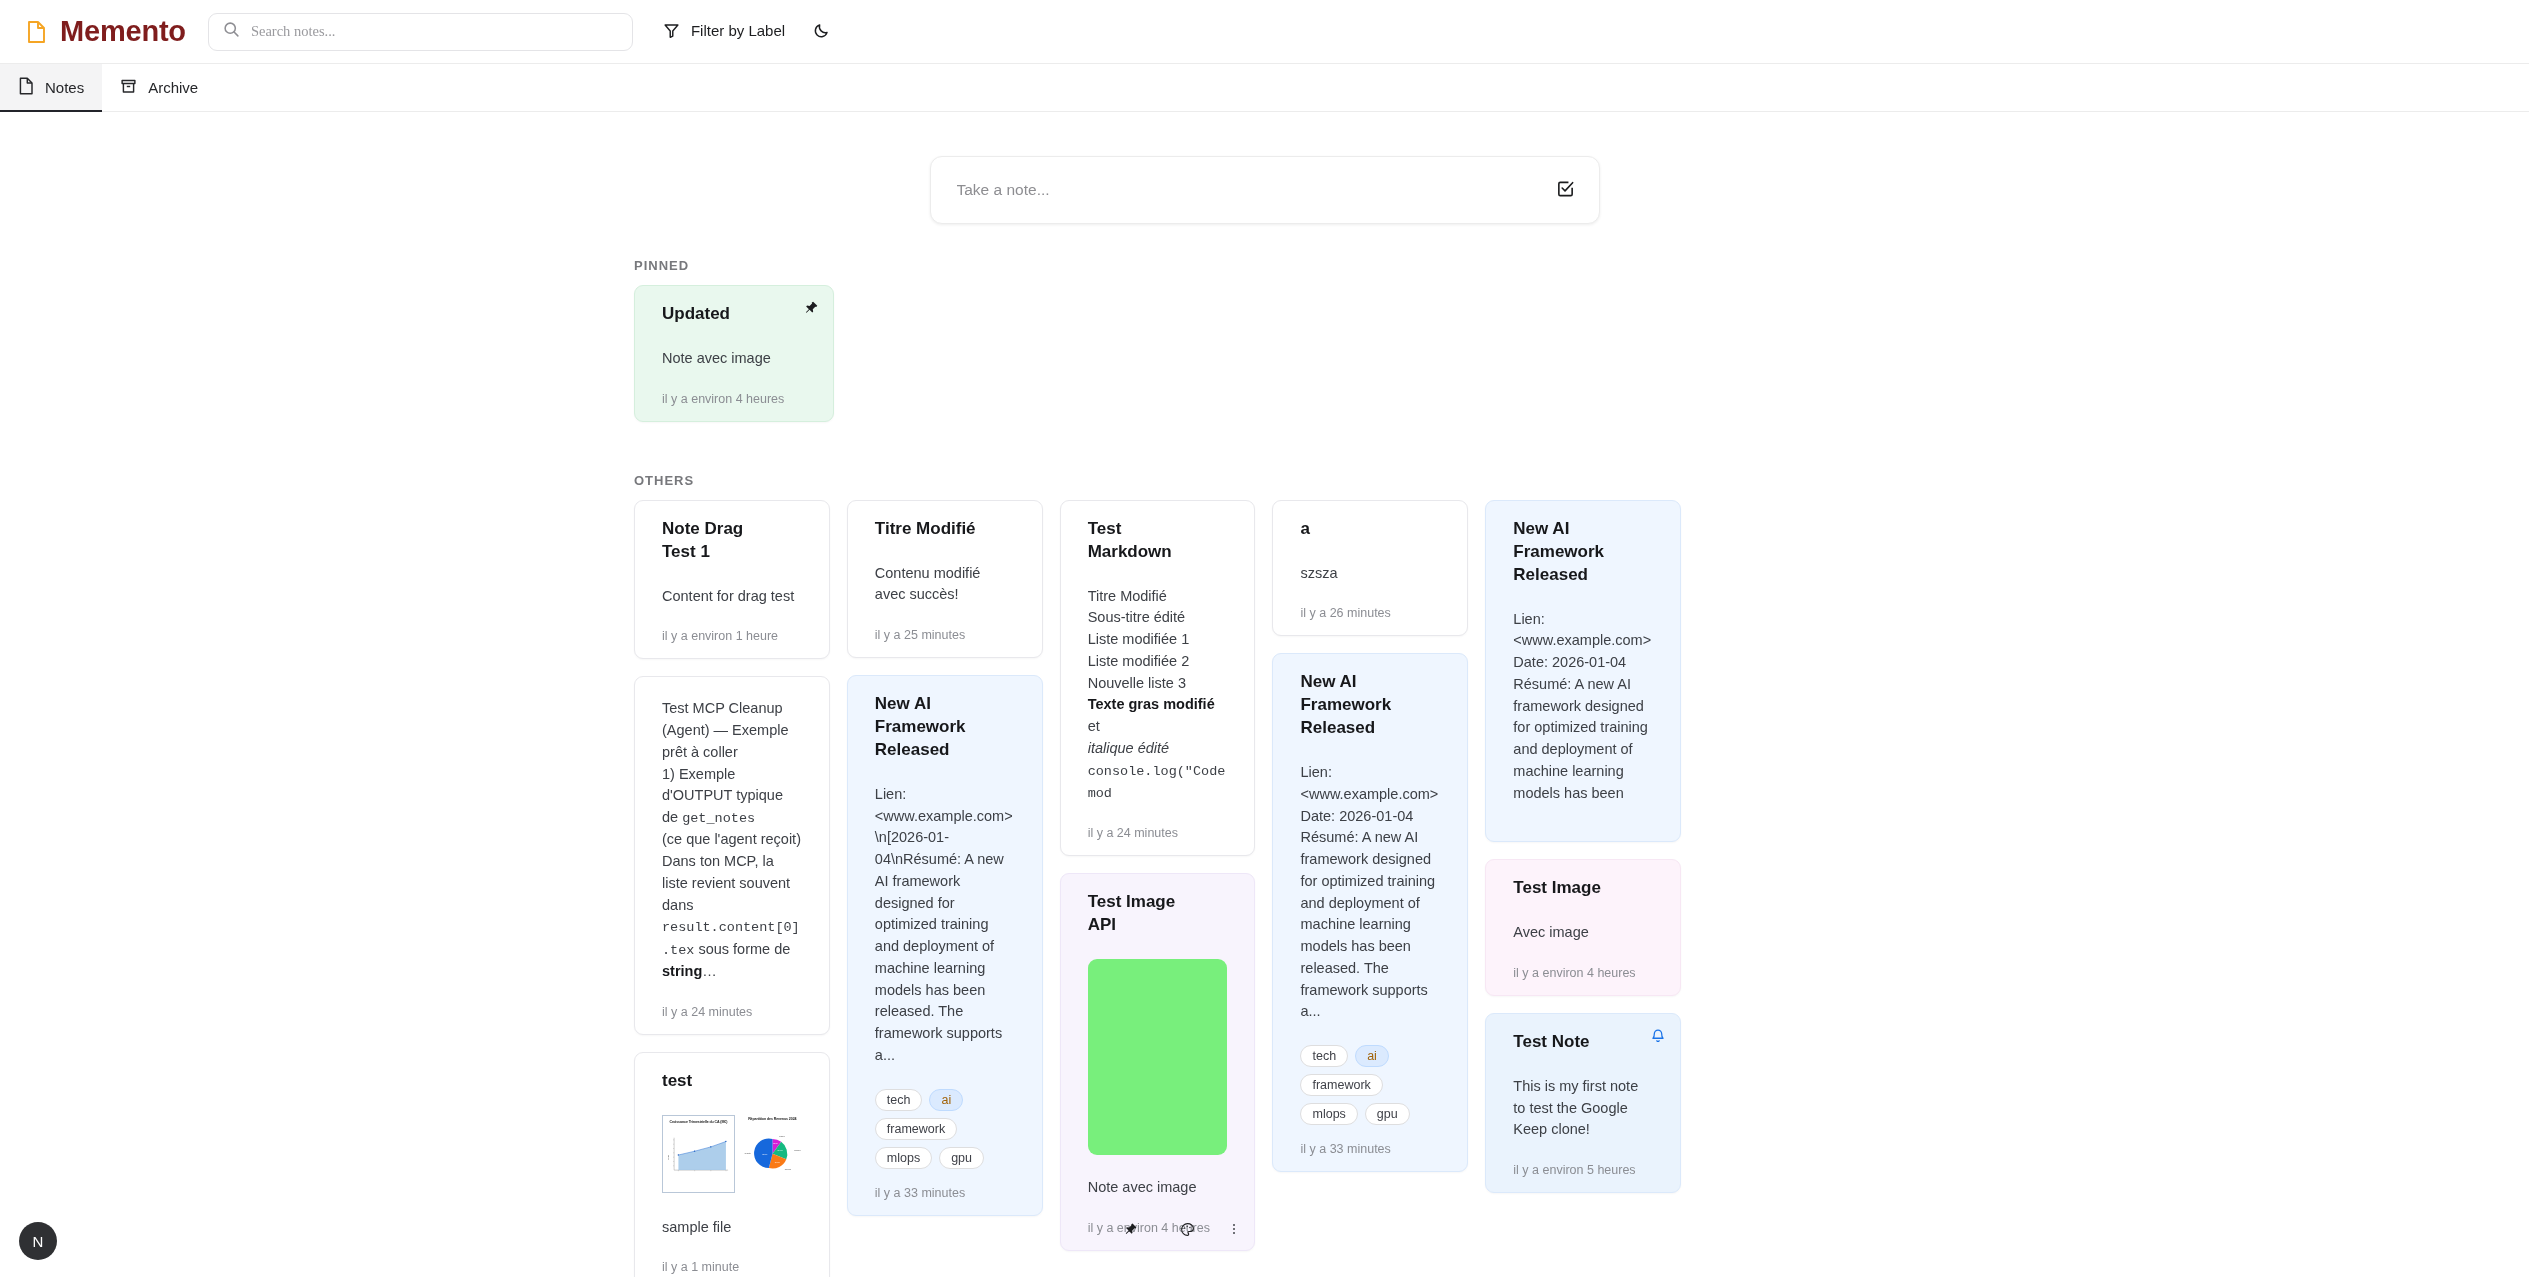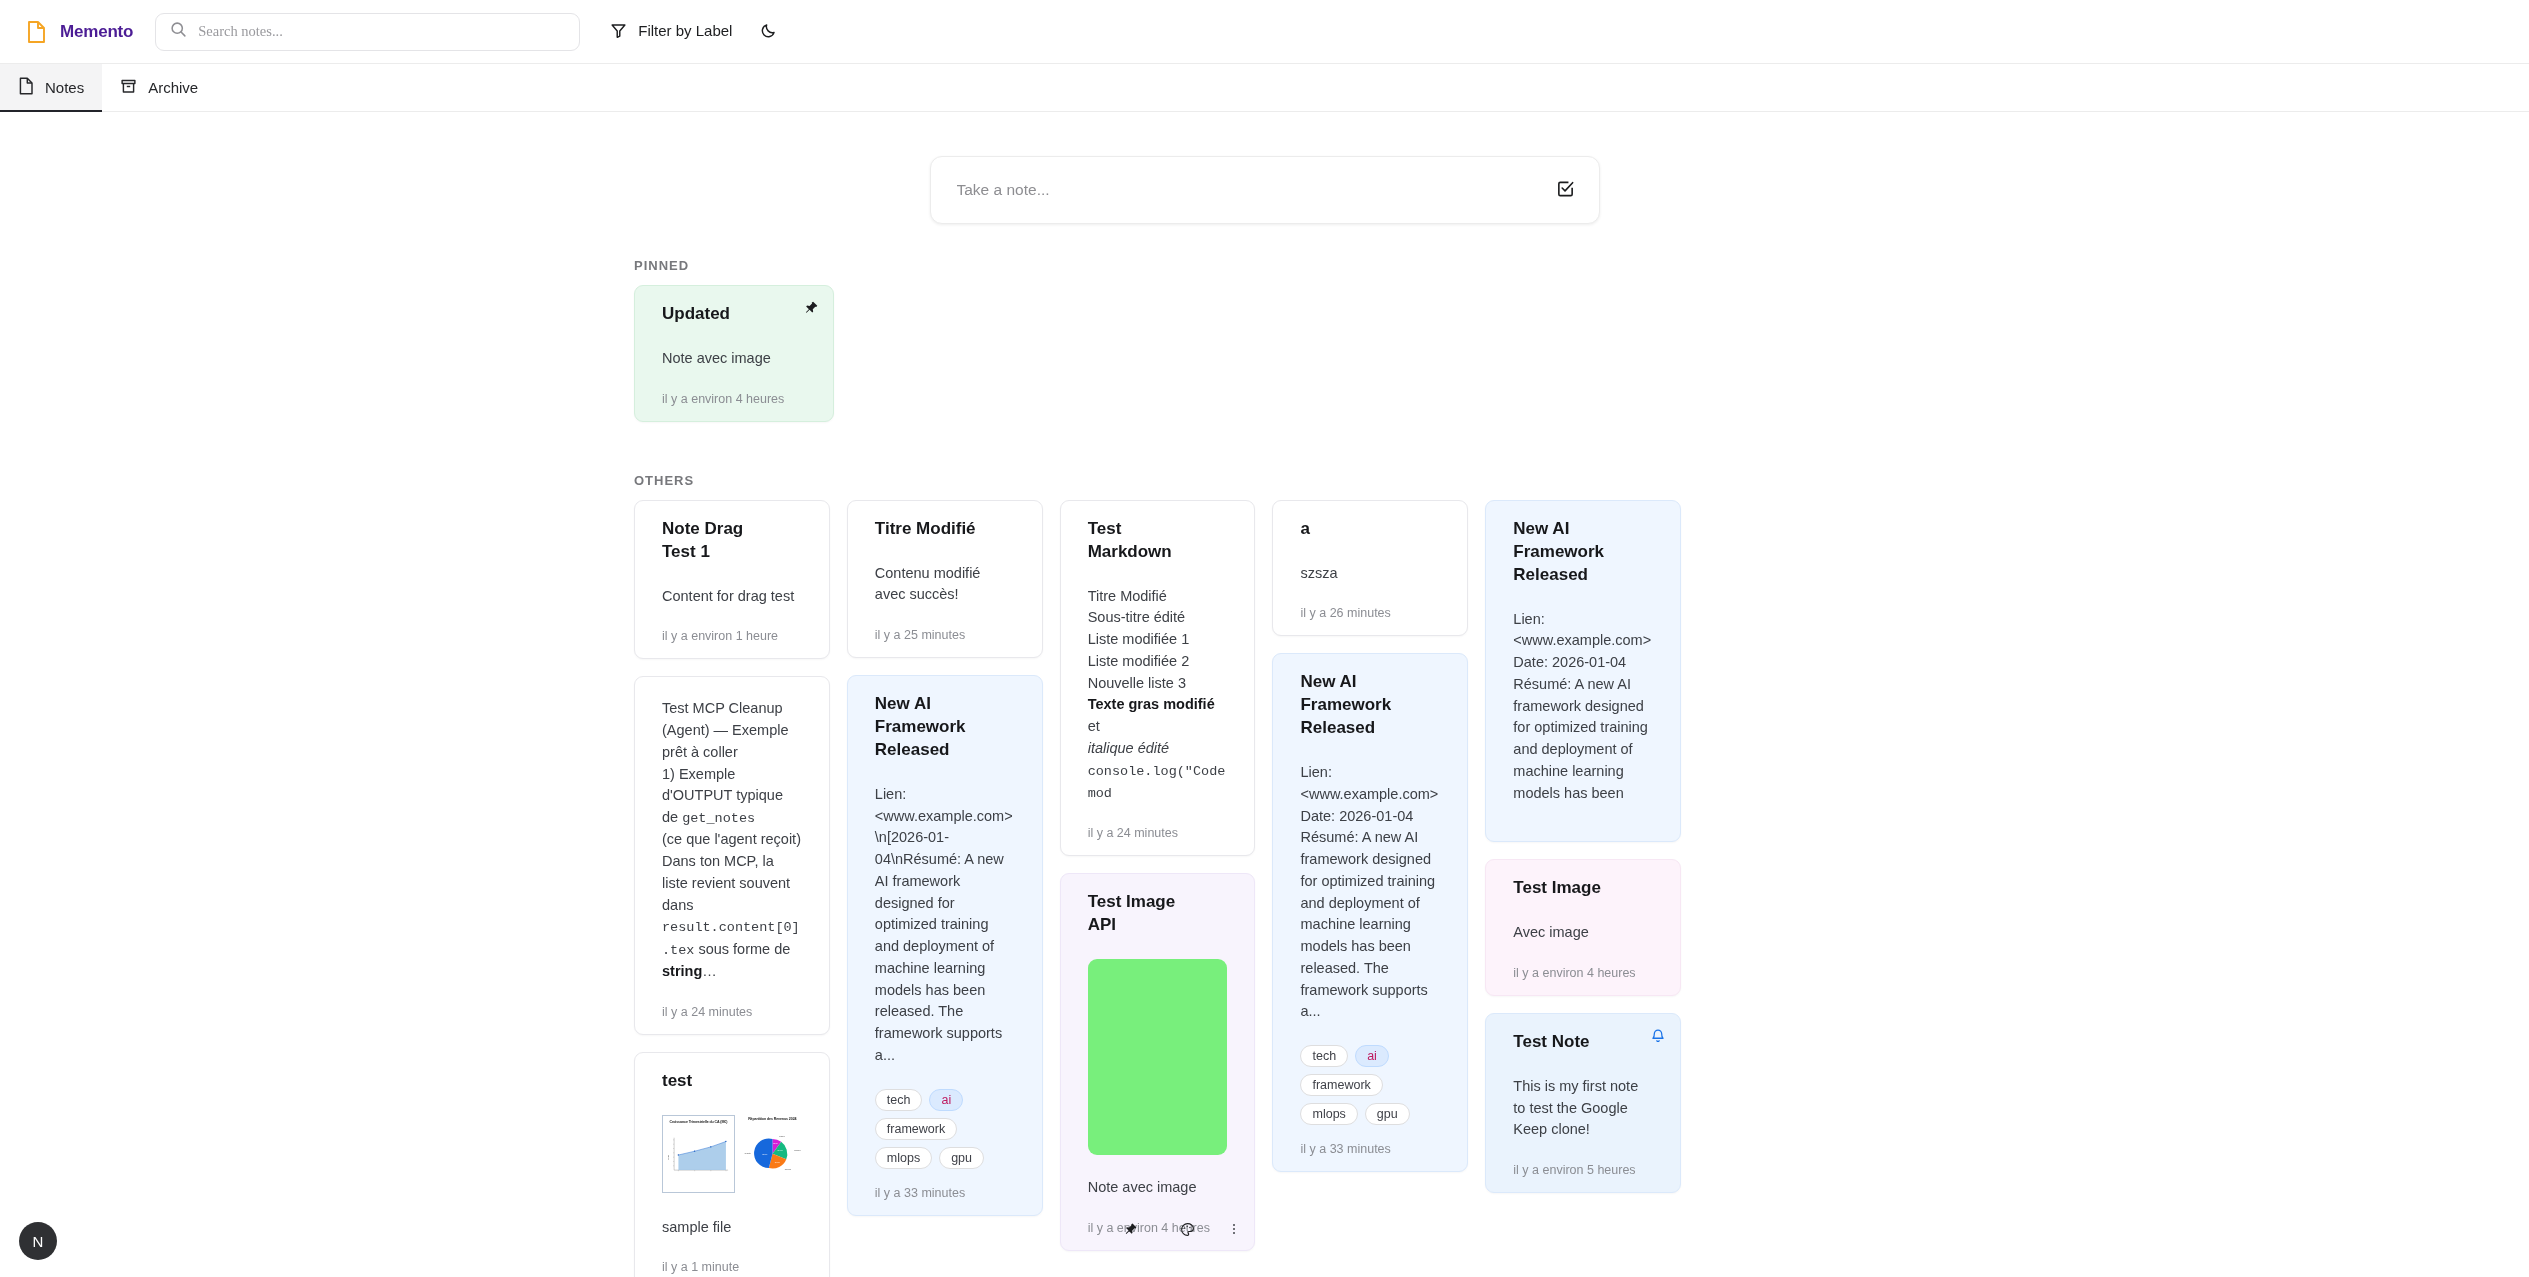--- a/index.html
+++ b/index.html
@@ -12,21 +12,21 @@
 
   
   .header {
     height: 64px;
     display: flex; align-items: center;
     padding: 0 26px;
     border-bottom: 1px solid #ececec;
     background: #fff;
   }
   .brand { display: flex; align-items: center; gap: 13px; padding-right: 22px; }
-  .brand-name { font-size: 17px; font-weight: 700; color: #4c1d95; letter-spacing: -0.2px; }
+  .brand-name { font-size: 29px; font-weight: 700; color: #7f1d1d; letter-spacing: -0.2px; }
   .file-icon svg { display: block; }
 
   .search-wrap {
     width: 425px; height: 38px;
     border: 1px solid #e4e4e7;
     border-radius: 9px;
     display: flex; align-items: center;
     gap: 11px; padding: 0 14px;
     background: #fff;
   }
@@ -121,21 +121,21 @@
 
   .pin-icon { position: absolute; top: 14px; right: 14px; }
   .bell-icon { position: absolute; top: 14px; right: 14px; }
 
   .labels { display: flex; flex-wrap: wrap; gap: 7px; margin-bottom: 17px; }
   .label-chip {
     font-size: 12.5px; padding: 3px 11px; border-radius: 999px;
     border: 1px solid #dededf; color: #3f4148; background: #fff;
     cursor: pointer; white-space: nowrap;
   }
-  .label-chip.accent { background: #dbeafe; border-color: #bfdbfe; color: #be185d; }
+  .label-chip.accent { background: #dbeafe; border-color: #bfdbfe; color: #a16207; }
 
   .card-image { width: 100%; border-radius: 9px; display: block; margin-bottom: 22px; }
   .green-block { height: 196px; background: #78ef7c; border-radius: 9px; }
 
   .card-hover-bar {
     position: absolute; left: 17px; right: 13px; bottom: 13px;
     display: flex; align-items: center; justify-content: flex-end; gap: 10px;
     pointer-events: none;
   }
   .hover-icon { pointer-events: auto; cursor: pointer; display: flex; }

